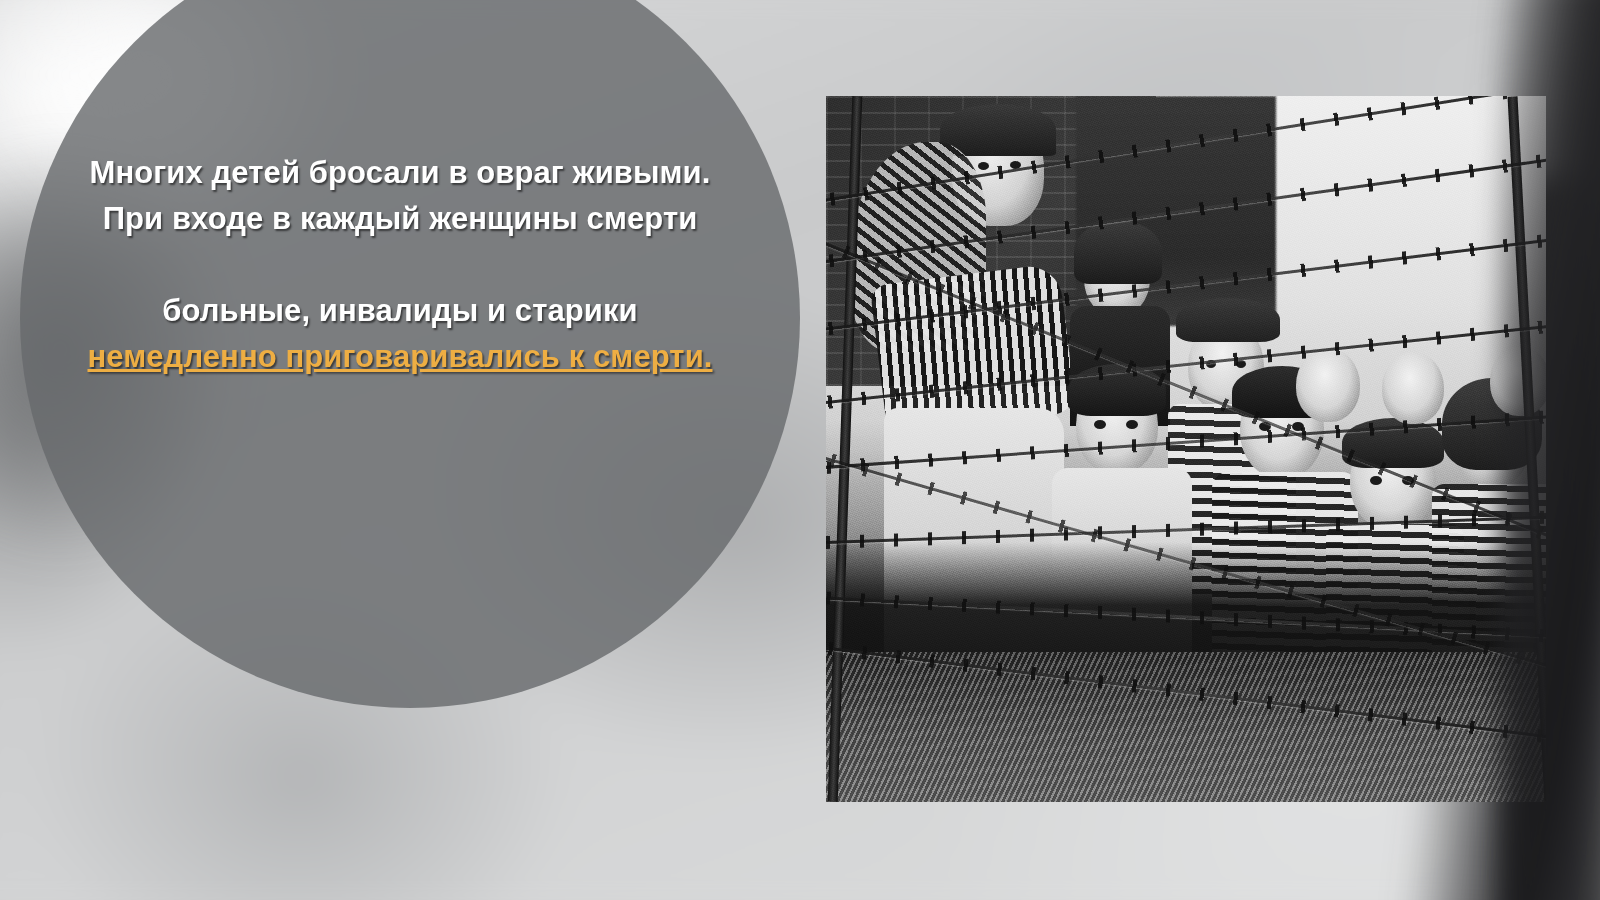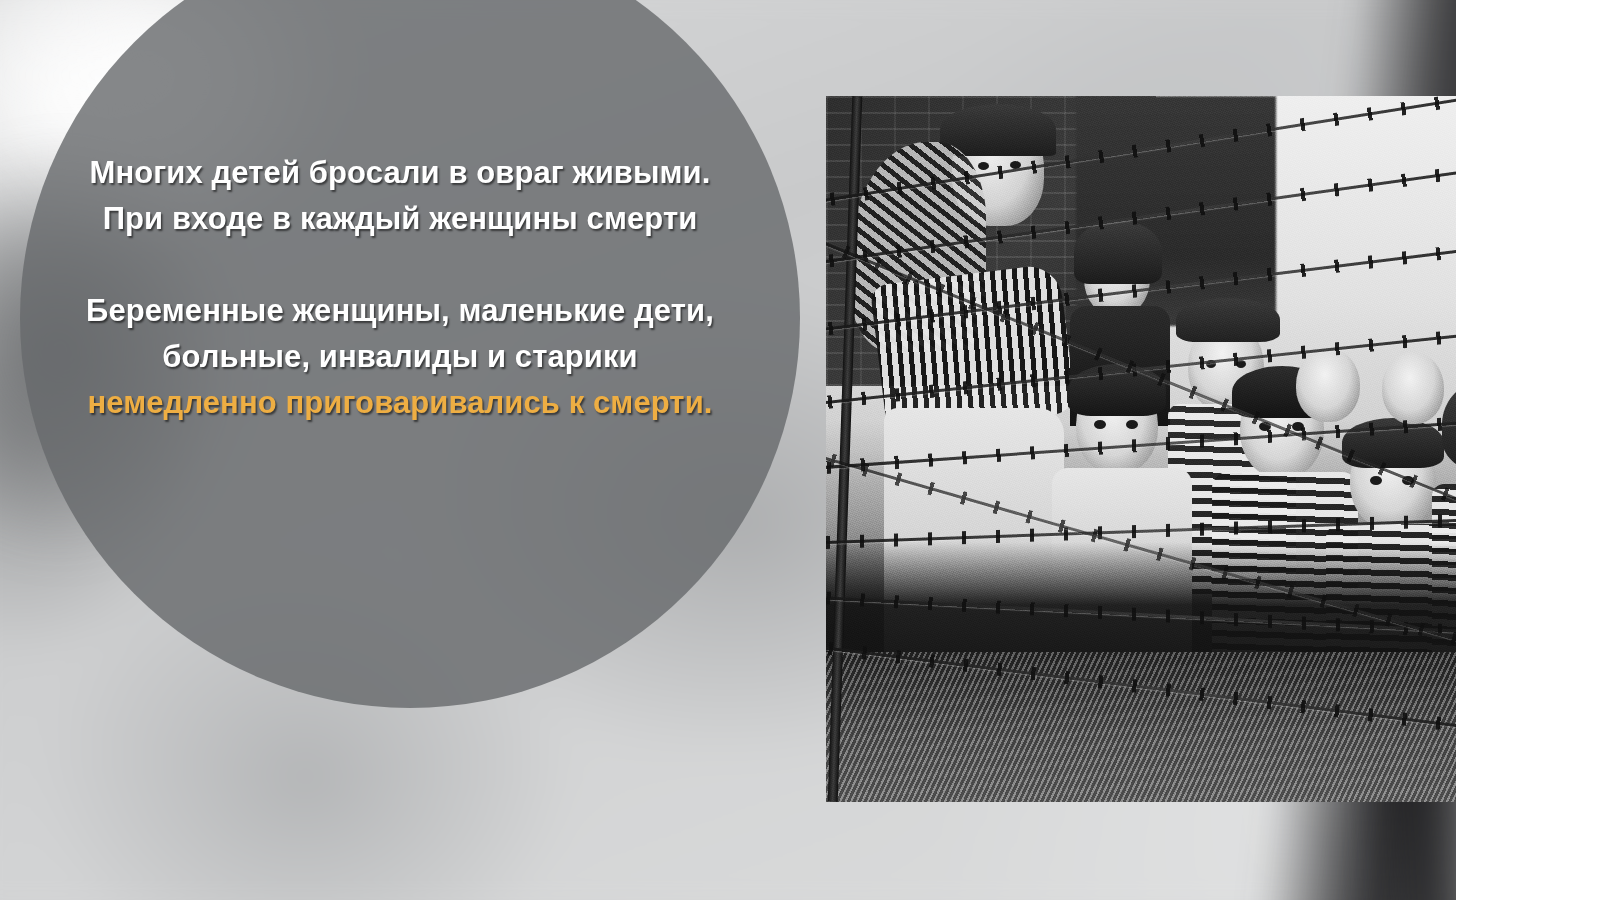--- a/index.html
+++ b/index.html
@@ -4,21 +4,21 @@
 <title>Slide</title>
 <style>
   html, body {
     margin: 0;
     padding: 0;
     background: #ffffff;
   }
 
   #slide {
     position: relative;
-    width: 1456px;
+    width: 1600px;
     height: 900px;
     overflow: hidden;
     background: #cfd0d0;
     font-family: "Liberation Sans", "DejaVu Sans", sans-serif;
   }
 
   
   .bg-base {
     position: absolute;
     inset: 0;
@@ -96,21 +96,21 @@
     color: #ffffff;
     font-weight: bold;
     font-size: 31px;
     line-height: 46px;
     letter-spacing: 0.1px;
     text-shadow: 1.5px 1.5px 2px rgba(0,0,0,0.55);
     user-select: none;
   }
   .para { margin: 0; }
   .para-gap { height: 46px; }
-  .line-accent { color: #eeae43; }
+  .line-accent { color: #eeae43; text-decoration: underline; }
 
   
   .photo-frame {
     position: absolute;
     left: 826px;
     top: 96px;
     width: 720px;
     height: 706px;
     overflow: hidden;
     background: #9b9b9b;
@@ -244,21 +244,20 @@
 
   <div class="circle-panel"></div>
 
   <div class="text-block">
     <div class="para">
       <div>Многих детей бросали в овраг живыми.</div>
       <div>При входе в каждый женщины смерти</div>
     </div>
     <div class="para-gap"></div>
     <div class="para">
-      <div>Беременные женщины, маленькие дети,</div>
       <div>больные, инвалиды и старики</div>
       <div class="line-accent">немедленно приговаривались к смерти.</div>
     </div>
   </div>
 
   <div class="photo-frame">
     <div class="photo-canvas">
 
       <div class="ph-wall"></div>
       <div class="ph-brick"></div>

